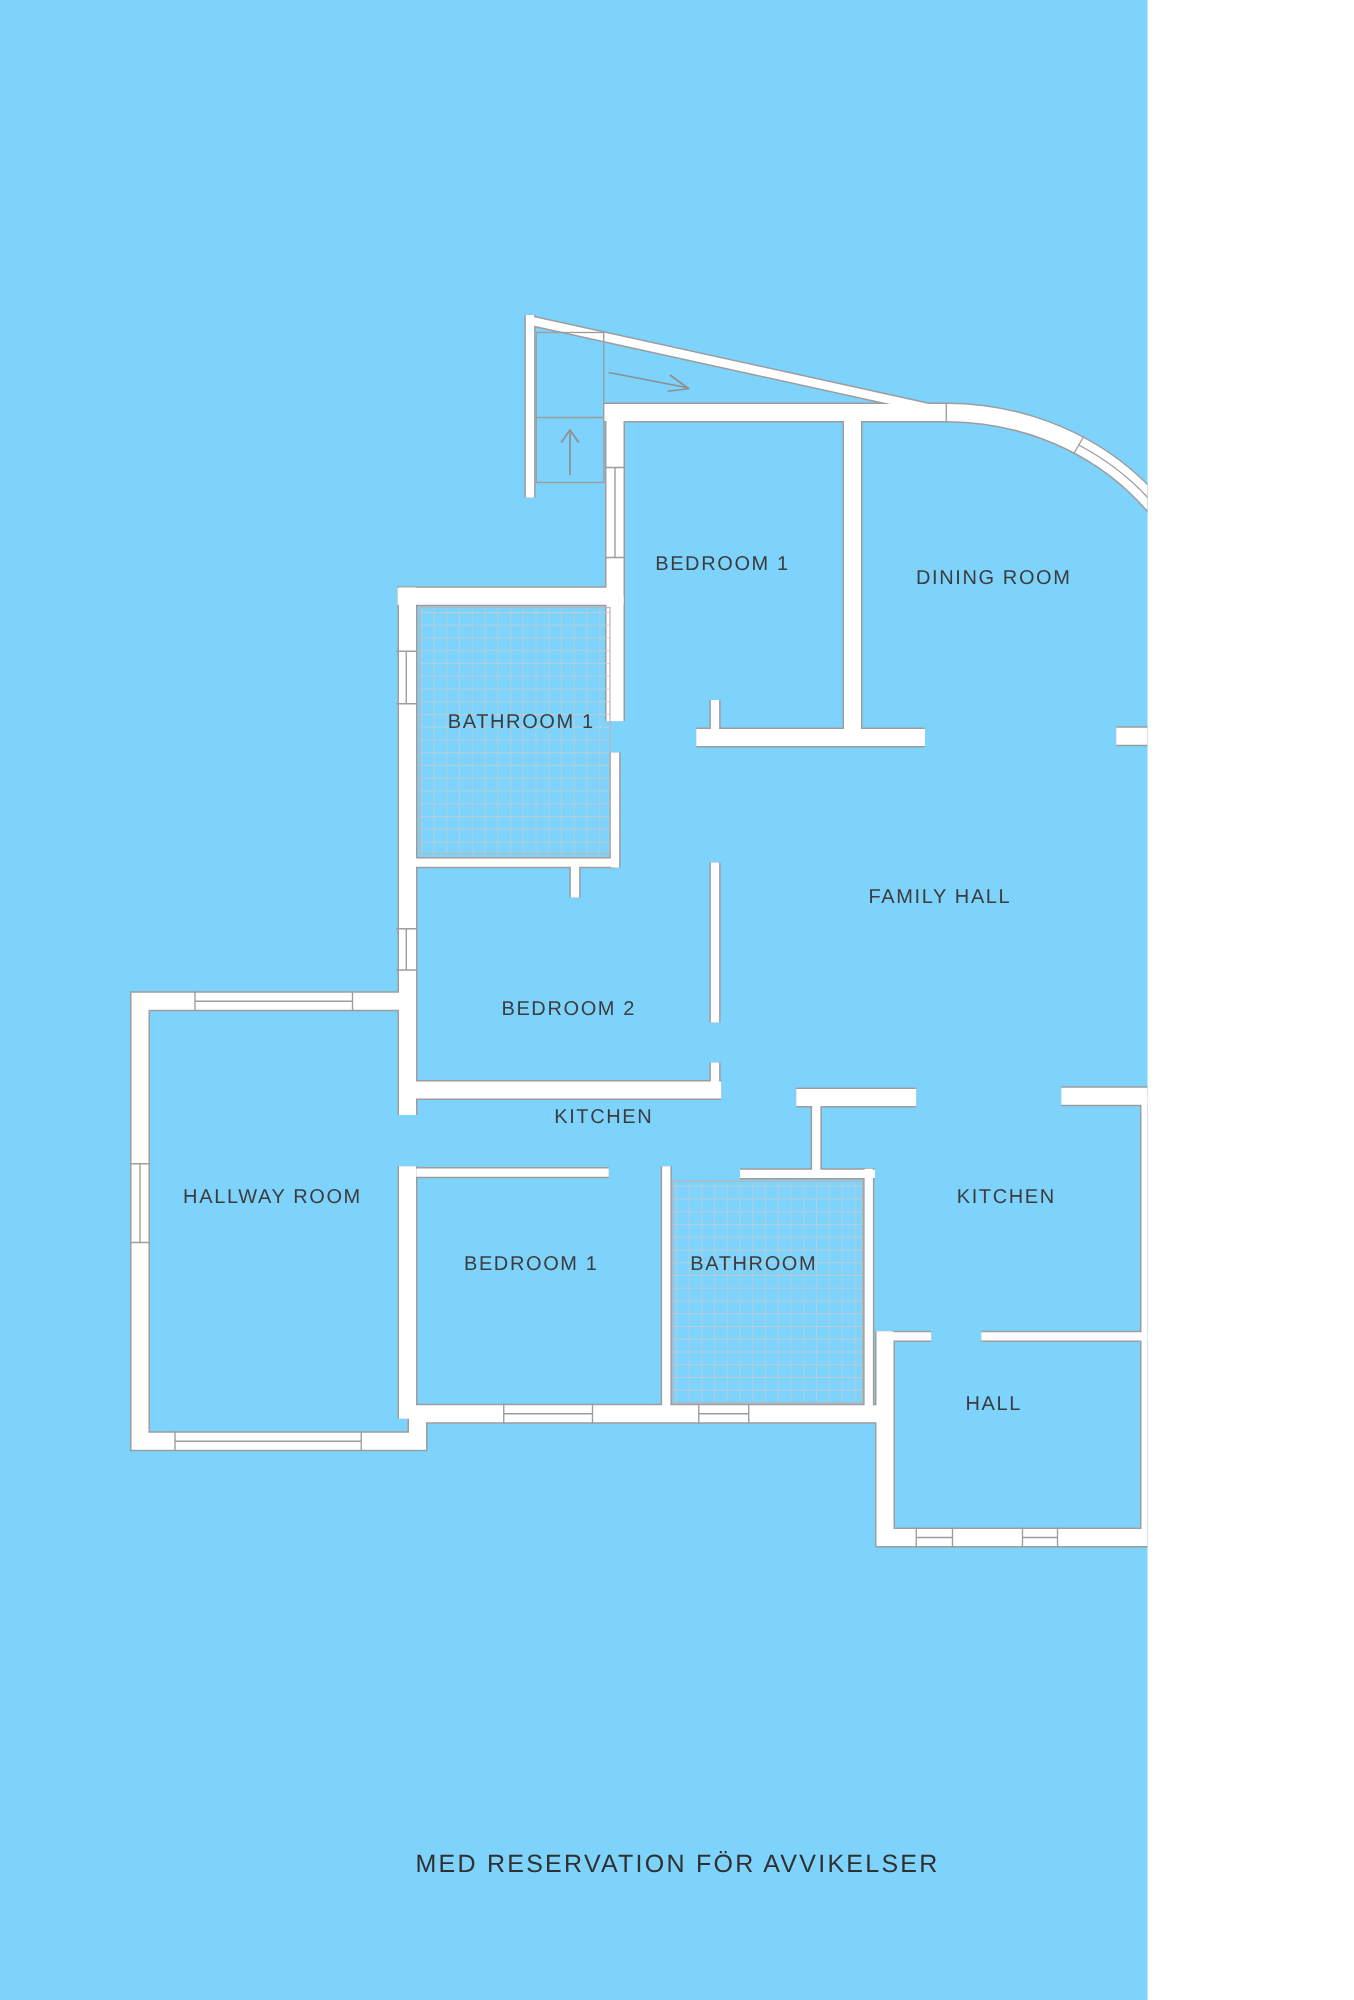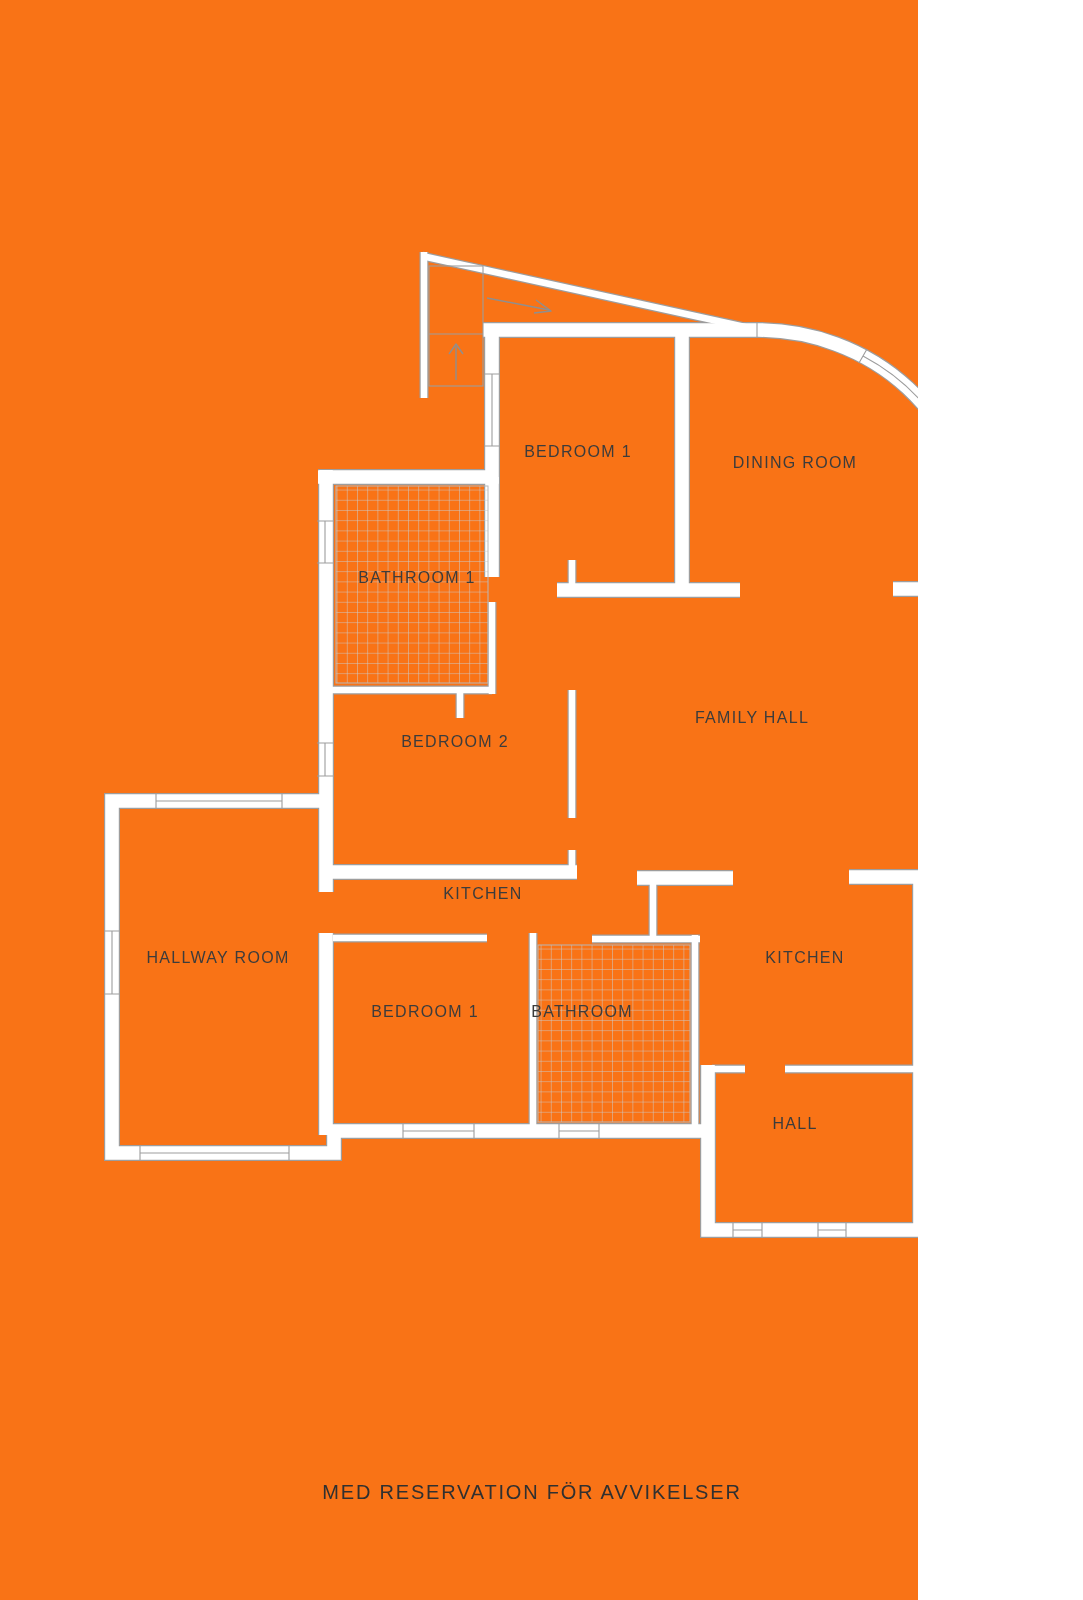--- a/index.html
+++ b/index.html
@@ -1,32 +1,32 @@
 <!DOCTYPE html>
 <html><head>
 <meta charset="utf-8">
 <style>
   html,body{margin:0;padding:0;background:#ffffff;}
-  #page{position:relative;width:918px;height:1600px;background:#f97316;overflow:hidden;
+  #page{position:relative;width:918px;height:1600px;background:#7dd3fc;overflow:hidden;
         font-family:"Liberation Sans","DejaVu Sans",sans-serif;}
   #plan-svg{position:absolute;left:0;top:0;}
 
   
   .wk-g{stroke:#9d9d9d;stroke-width:16;fill:none;stroke-linecap:butt;stroke-linejoin:miter;}
   .wk-w{stroke:#ffffff;stroke-width:13.6;fill:none;stroke-linecap:butt;stroke-linejoin:miter;}
   .wn-g{stroke:#9d9d9d;stroke-width:9;fill:none;stroke-linecap:butt;stroke-linejoin:miter;}
   .wn-w{stroke:#ffffff;stroke-width:6.6;fill:none;stroke-linecap:butt;stroke-linejoin:miter;}
   .thin{stroke:#9d9d9d;stroke-width:1.1;fill:none;}
   .tickline{stroke:#9d9d9d;stroke-width:1.1;fill:none;}
   .arrow{stroke:#8f8f8f;stroke-width:1.4;fill:none;stroke-linejoin:round;}
 
   .room-label{position:absolute;transform:translate(-50%,-50%);
       font-size:16px;letter-spacing:1.3px;font-weight:500;color:#3c3c3c;white-space:nowrap;}
   #caption{position:absolute;transform:translate(-50%,-50%);
-      font-size:20px;letter-spacing:1.8px;font-weight:400;color:#303030;white-space:nowrap;}
+      font-size:20px;letter-spacing:1.8px;font-weight:400;color:#303030;white-space:nowrap;margin-left:10px;}
 </style>
 </head>
 <body>
 
 <div id="page">
 
   <svg id="plan-svg" width="1083" height="1600" viewBox="0 0 1083 1600">
     <defs>
       <pattern id="tileGrid" width="10.2" height="10.2" patternUnits="userSpaceOnUse">
         <path d="M 10.2 0 L 0 0 0 10.2" fill="none" stroke="#cbcbcb" stroke-width="1"></path>
@@ -141,24 +141,24 @@
       <path class="tickline" d="M 863 356 A 212 195 0 0 1 944 433"></path>
       <path class="tickline" d="M 859 363 L 867 349 M 937 437 L 951 429 M 959 499 L 973 496"></path>
 
       <path class="tickline" d="M 757 322 L 757 338"></path>
     </g>
   </svg>
 
   <div class="room-label" style="left:578px;top:452px">BEDROOM 1</div>
   <div class="room-label" style="left:795px;top:463px">DINING ROOM</div>
   <div class="room-label" style="left:417px;top:578px">BATHROOM 1</div>
-  <div class="room-label" style="left:455px;top:742px">BEDROOM 2</div>
+  <div class="room-label" style="left:455px;top:808px">BEDROOM 2</div>
   <div class="room-label" style="left:752px;top:718px">FAMILY HALL</div>
   <div class="room-label" style="left:483px;top:894px">KITCHEN</div>
   <div class="room-label" style="left:218px;top:958px">HALLWAY ROOM</div>
   <div class="room-label" style="left:425px;top:1012px">BEDROOM 1</div>
-  <div class="room-label" style="left:582px;top:1012px">BATHROOM</div>
+  <div class="room-label" style="left:603px;top:1012px">BATHROOM</div>
   <div class="room-label" style="left:805px;top:958px">KITCHEN</div>
   <div class="room-label" style="left:795px;top:1124px">HALL</div>
 
   <div id="caption" style="left:532px;top:1492px">MED RESERVATION FÖR AVVIKELSER</div>
 
 </div>
 
 </body></html>

